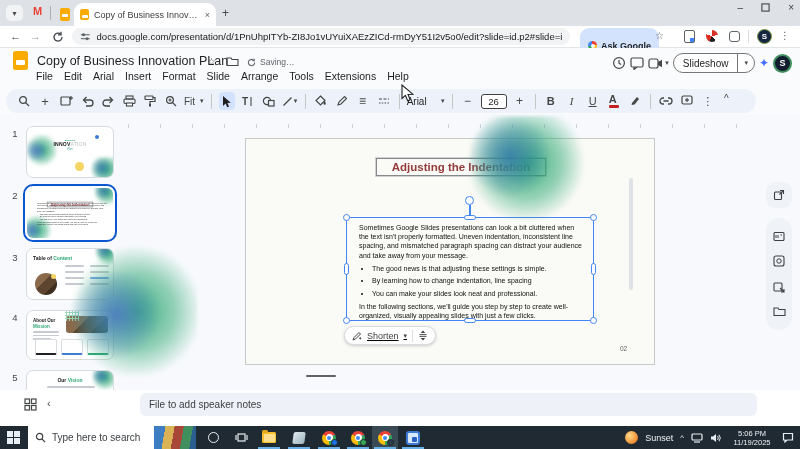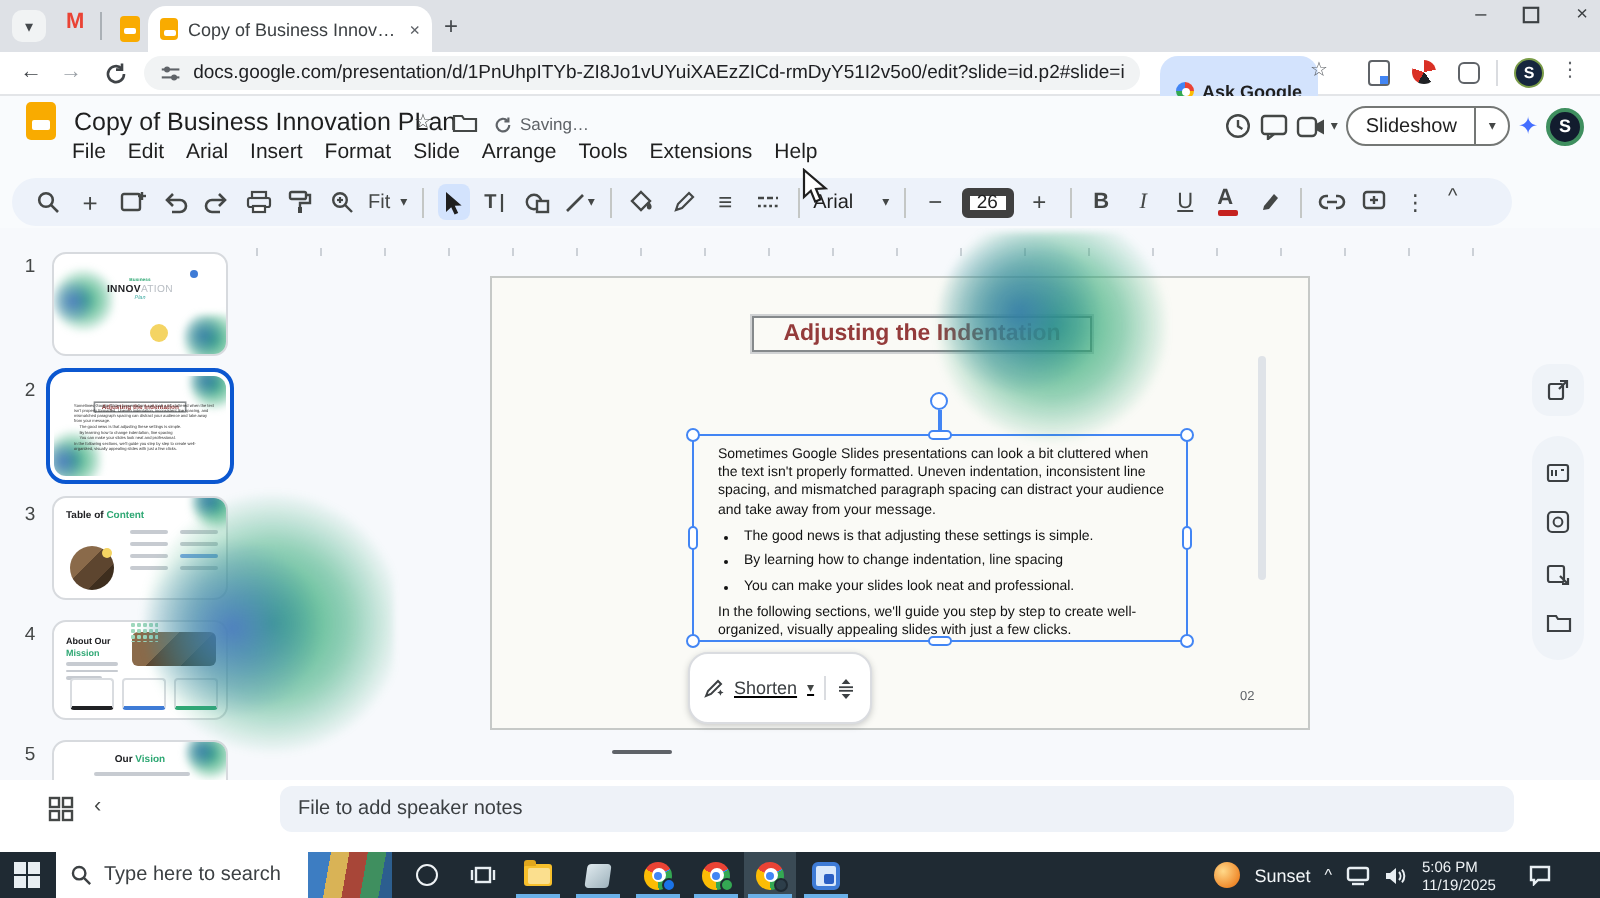--- a/index.html
+++ b/index.html
@@ -74,21 +74,21 @@
   
   #toolbarband{top:88px;left:0;width:800px;height:26px;background:#f9fbfd;}
   .tb-pill{left:6px;top:1px;width:750px;height:24px;background:#edf2fa;border-radius:12px;
     display:flex;align-items:center;padding:0 10px;gap:5px;}
   .tbtn{min-width:16px;height:18px;display:flex;align-items:center;justify-content:center;color:#444746;
     font-size:10px;border-radius:4px;gap:1px;}
   .tbtn.sel{background:#d3e3fd;}
   .tb-sep{width:1px;height:15px;background:#c4c7c5;margin:0 2px;}
   .tb-label{font-size:10px;color:#444746;}
   .caret{font-size:7px;color:#444746;}
-  .size-box{width:26px;height:15px;border:4px solid #404040;border-radius:3px;background:#fff;
+  .size-box{width:26px;height:15px;border:1px solid #404040;border-radius:3px;background:#fff;
     font-size:9.5px;color:#1f1f1f;display:flex;align-items:center;justify-content:center;}
   .tb-a{font-weight:700;font-size:11px;line-height:10px;color:#444746;}
   .tb-a .bar{display:block;width:10px;height:2.5px;background:#c5221f;margin:1px auto 0;}
   .tb-collapse{left:724px;top:5px;font-size:10px;color:#444746;}
 
   
   #main{top:114px;left:0;width:800px;height:276px;background:#f7f9fc;overflow:hidden;}
   
   .thumb-num{font-size:9.5px;color:#444746;width:14px;text-align:center;}
   .thumb{background:#fff;border:1px solid #d7dade;border-radius:7px;overflow:hidden;position:absolute;}
@@ -114,21 +114,21 @@
   .textbox p{margin:0;font-size:7px;line-height:9.2px;color:#111;}
   .textbox ul{margin:4px 0 4px 0;padding-left:13px;}
   .textbox li{font-size:7px;line-height:9px;color:#111;margin-bottom:3.5px;}
   .handle{position:absolute;background:#fff;border:1.4px solid #4285f4;}
   .h-c{width:7px;height:7px;border-radius:50%;}
   .h-v{width:5px;height:12px;border-radius:3px;}
   .h-h{width:12px;height:5px;border-radius:3px;}
   .rot-stem{left:223px;top:66px;width:1.5px;height:12px;background:#4285f4;}
   .rot-handle{left:219px;top:57px;width:9px;height:9px;border:1.5px solid #4285f4;background:#fff;border-radius:50%;}
   .shorten-pill{left:98px;top:187px;height:19px;background:#fff;border:1px solid #dadce0;border-radius:10px;
-    box-shadow:0 1px 3px rgba(60,64,67,.25);display:flex;align-items:center;gap:5px;padding:17px 7px;text-decoration:underline;}
+    box-shadow:0 1px 3px rgba(60,64,67,.25);display:flex;align-items:center;gap:5px;padding:0 7px;text-decoration:underline;}
   .shorten-pill .lbl{font-size:9px;color:#3c4043;}
   .shorten-pill .div{width:1px;height:12px;background:#dadce0;}
   .page-num{left:374px;top:206px;font-size:6.5px;color:#5f6368;}
   .notes-drag{left:306px;top:261px;width:30px;height:2px;background:#5f6368;border-radius:1px;}
   .vscroll{left:629px;top:64px;width:4px;height:112px;background:#dfe3e8;border-radius:2px;}
   
   .rail-top{right:8px;top:68px;width:26px;height:26px;background:#eff3f8;border-radius:9px;display:flex;align-items:center;justify-content:center;}
   .rail-group{right:8px;top:104px;width:26px;height:112px;background:#eff3f8;border-radius:13px;
     display:flex;flex-direction:column;align-items:center;justify-content:space-around;padding:6px 0;}
 
@@ -162,25 +162,25 @@
   .folder:before{content:"";position:absolute;top:-2px;left:0;width:6px;height:3px;background:#e2a71d;border-radius:1.5px 1.5px 0 0;}
   .folder:after{content:"";position:absolute;top:2px;left:1.5px;right:1.5px;bottom:1.5px;background:#fbdf8e;border-radius:1px;}
   .glass{width:12px;height:12px;background:linear-gradient(135deg,#dfe9ee,#9fb3bd);transform:skewX(-8deg);border-radius:2px;}
   .chrome-ball{width:14px;height:14px;border-radius:50%;position:relative;
     background:conic-gradient(from -60deg,#ea4335 0 33%,#4285f4 33% 34%,#34a853 34% 66%,#fbbc05 66%);}
   .chrome-ball:before{content:"";position:absolute;inset:3.5px;background:#fff;border-radius:50%;}
   .chrome-ball:after{content:"";position:absolute;inset:5px;background:#4285f4;border-radius:50%;}
   .badge{position:absolute;right:-2px;bottom:-1px;width:7px;height:7px;border-radius:50%;border:1px solid #1f2a33;}
   .blueapp{width:14px;height:14px;border-radius:3px;background:#d9e8fb;border:2px solid #3e7bd6;position:relative;}
   .blueapp:after{content:"";position:absolute;right:1px;bottom:1px;width:5px;height:5px;background:#2a5fc4;border-radius:1px;}
-  .tray{position:absolute;right:0;top:0;height:23px;display:flex;align-items:center;gap:7px;padding-right:24px;color:#eef2f5;}
+  .tray{position:absolute;right:0;top:0;height:23px;display:flex;align-items:center;gap:7px;padding-right:6px;color:#eef2f5;}
   .weather-ball{width:13px;height:13px;border-radius:50%;background:radial-gradient(circle at 35% 35%,#ffd98a,#f08c2e 70%,#c9651f);}
   .tray .txt{font-size:9px;color:#f2f5f7;}
   .tray .chev{font-size:8px;}
-  .clockblock{font-size:7.5px;line-height:9px;text-align:left;width:46px;}
+  .clockblock{font-size:7.5px;line-height:9px;text-align:center;width:46px;}
 
   
   #cursor{left:401px;top:84px;z-index:99;pointer-events:none;}
 </style>
 </head>
 <body>
 
 <div id="screen">
 
   <div id="tabstrip" class="abs">

